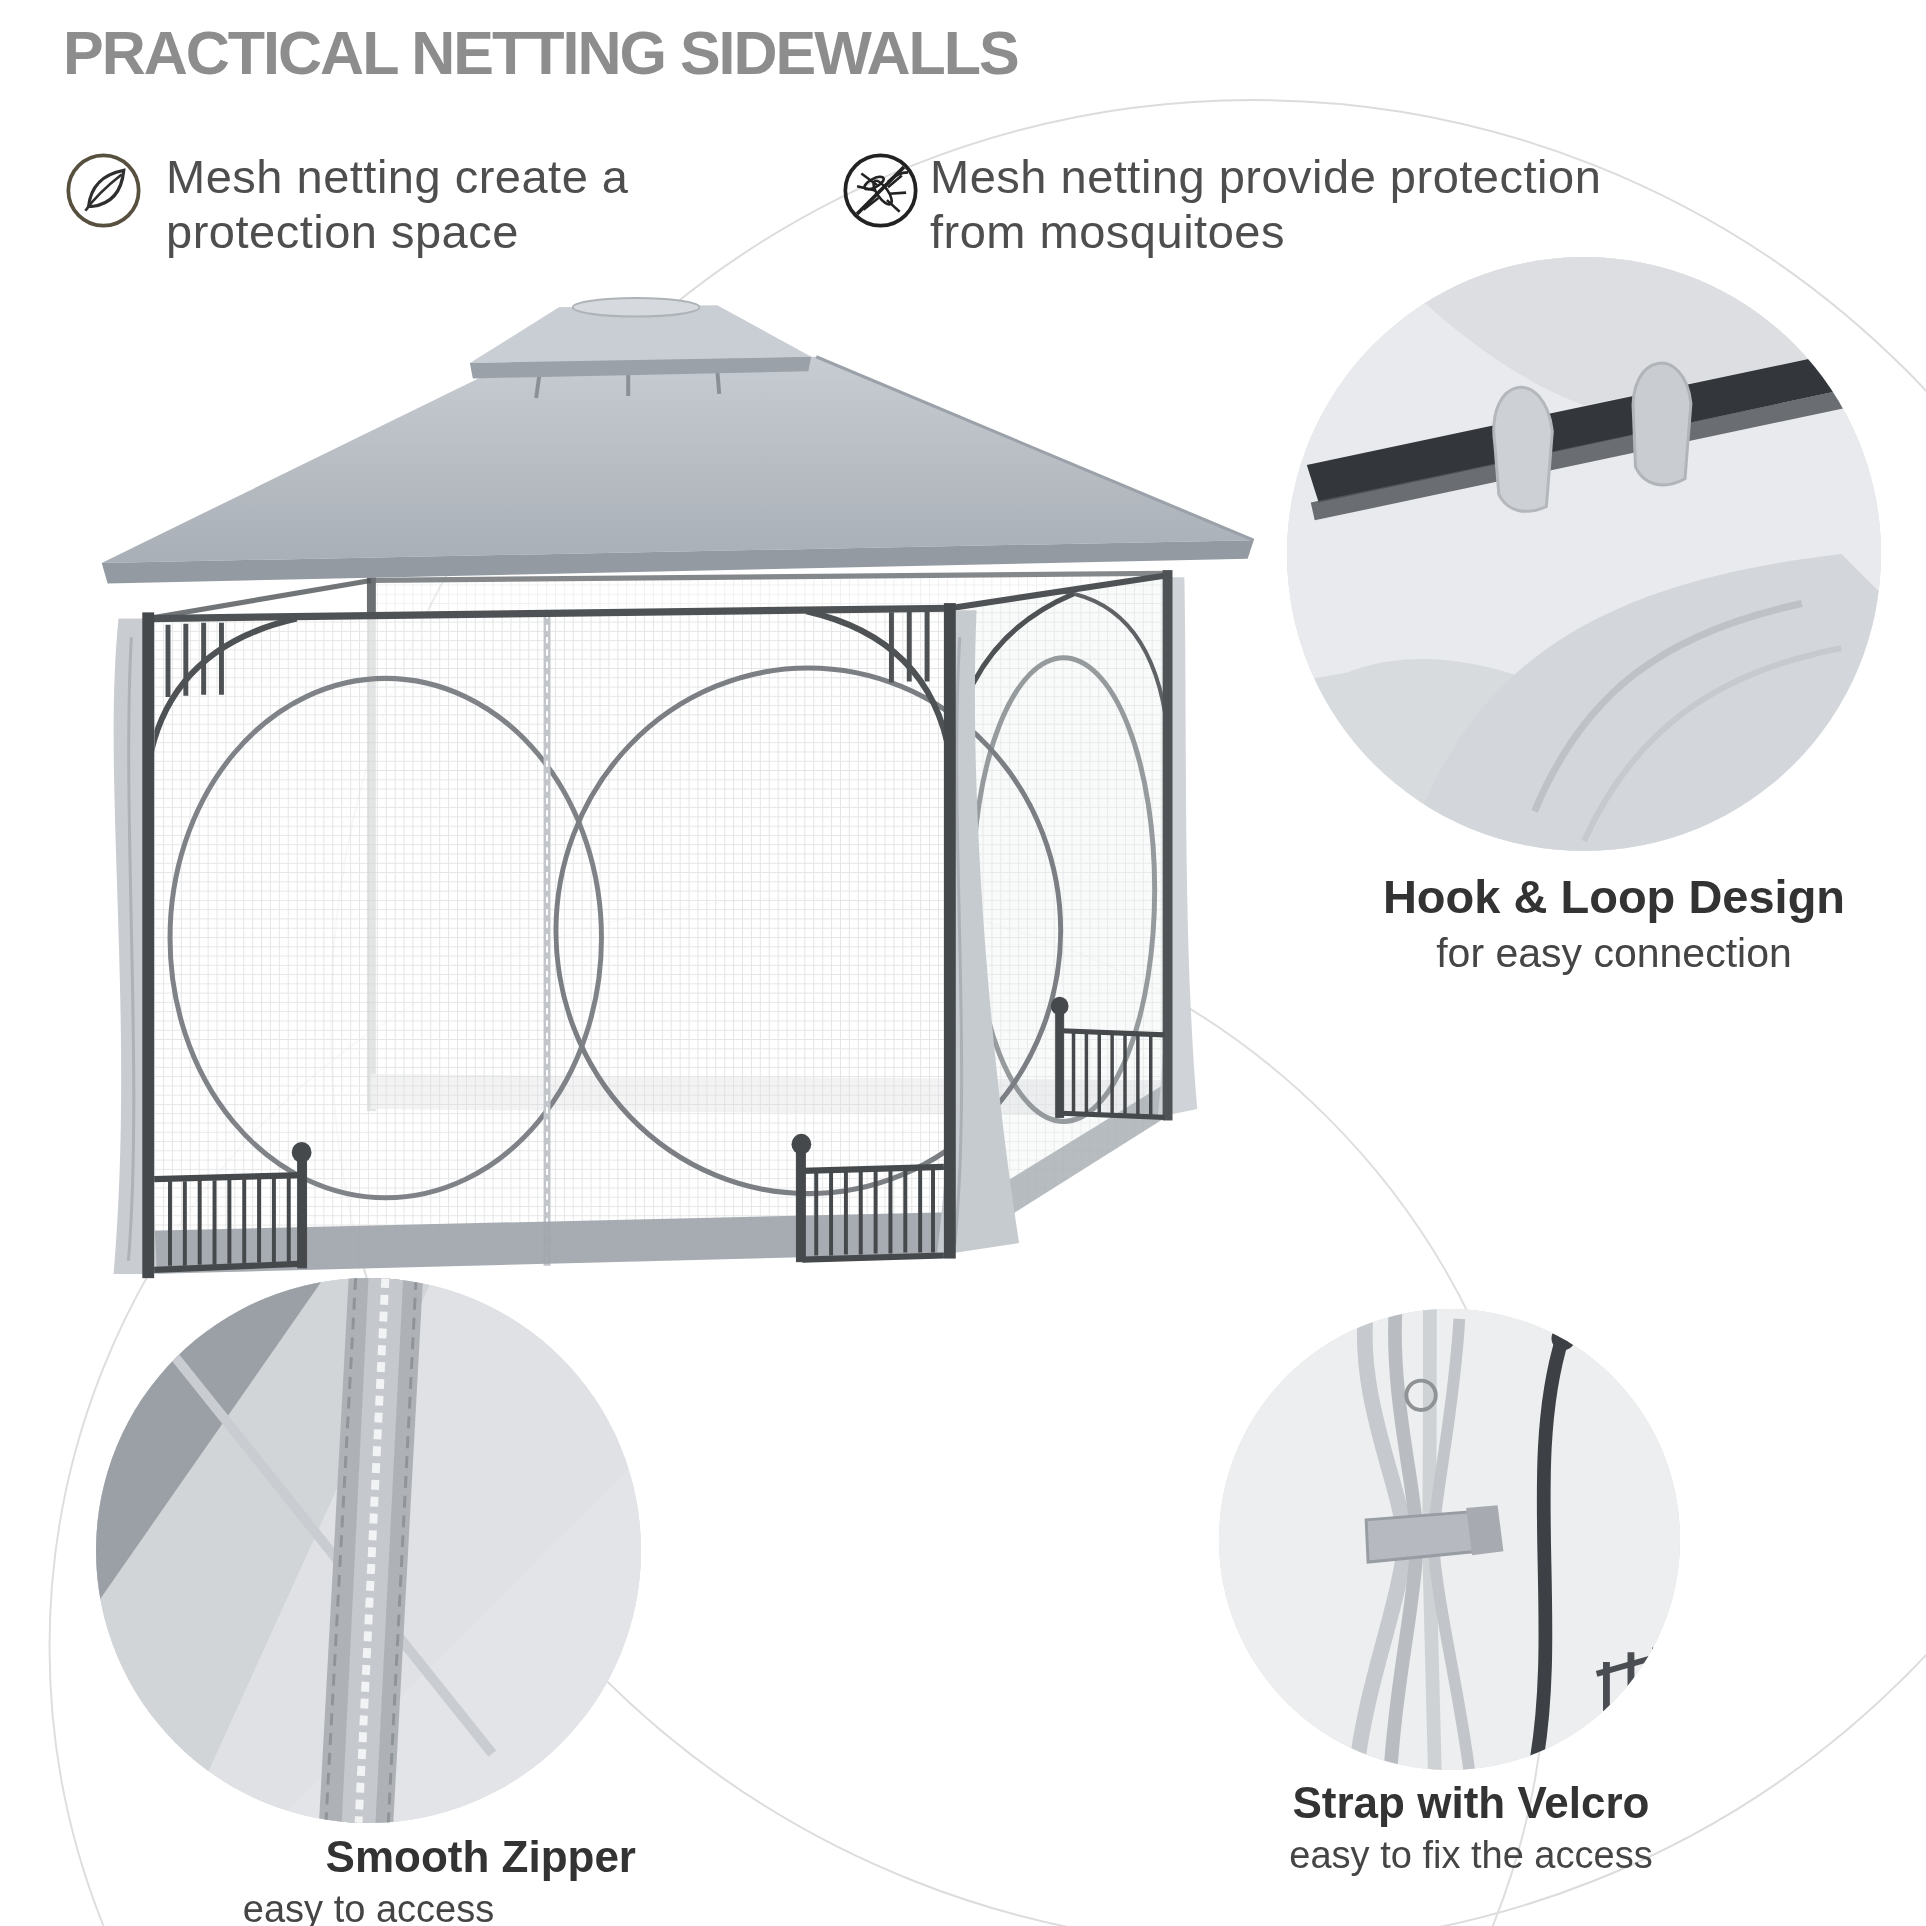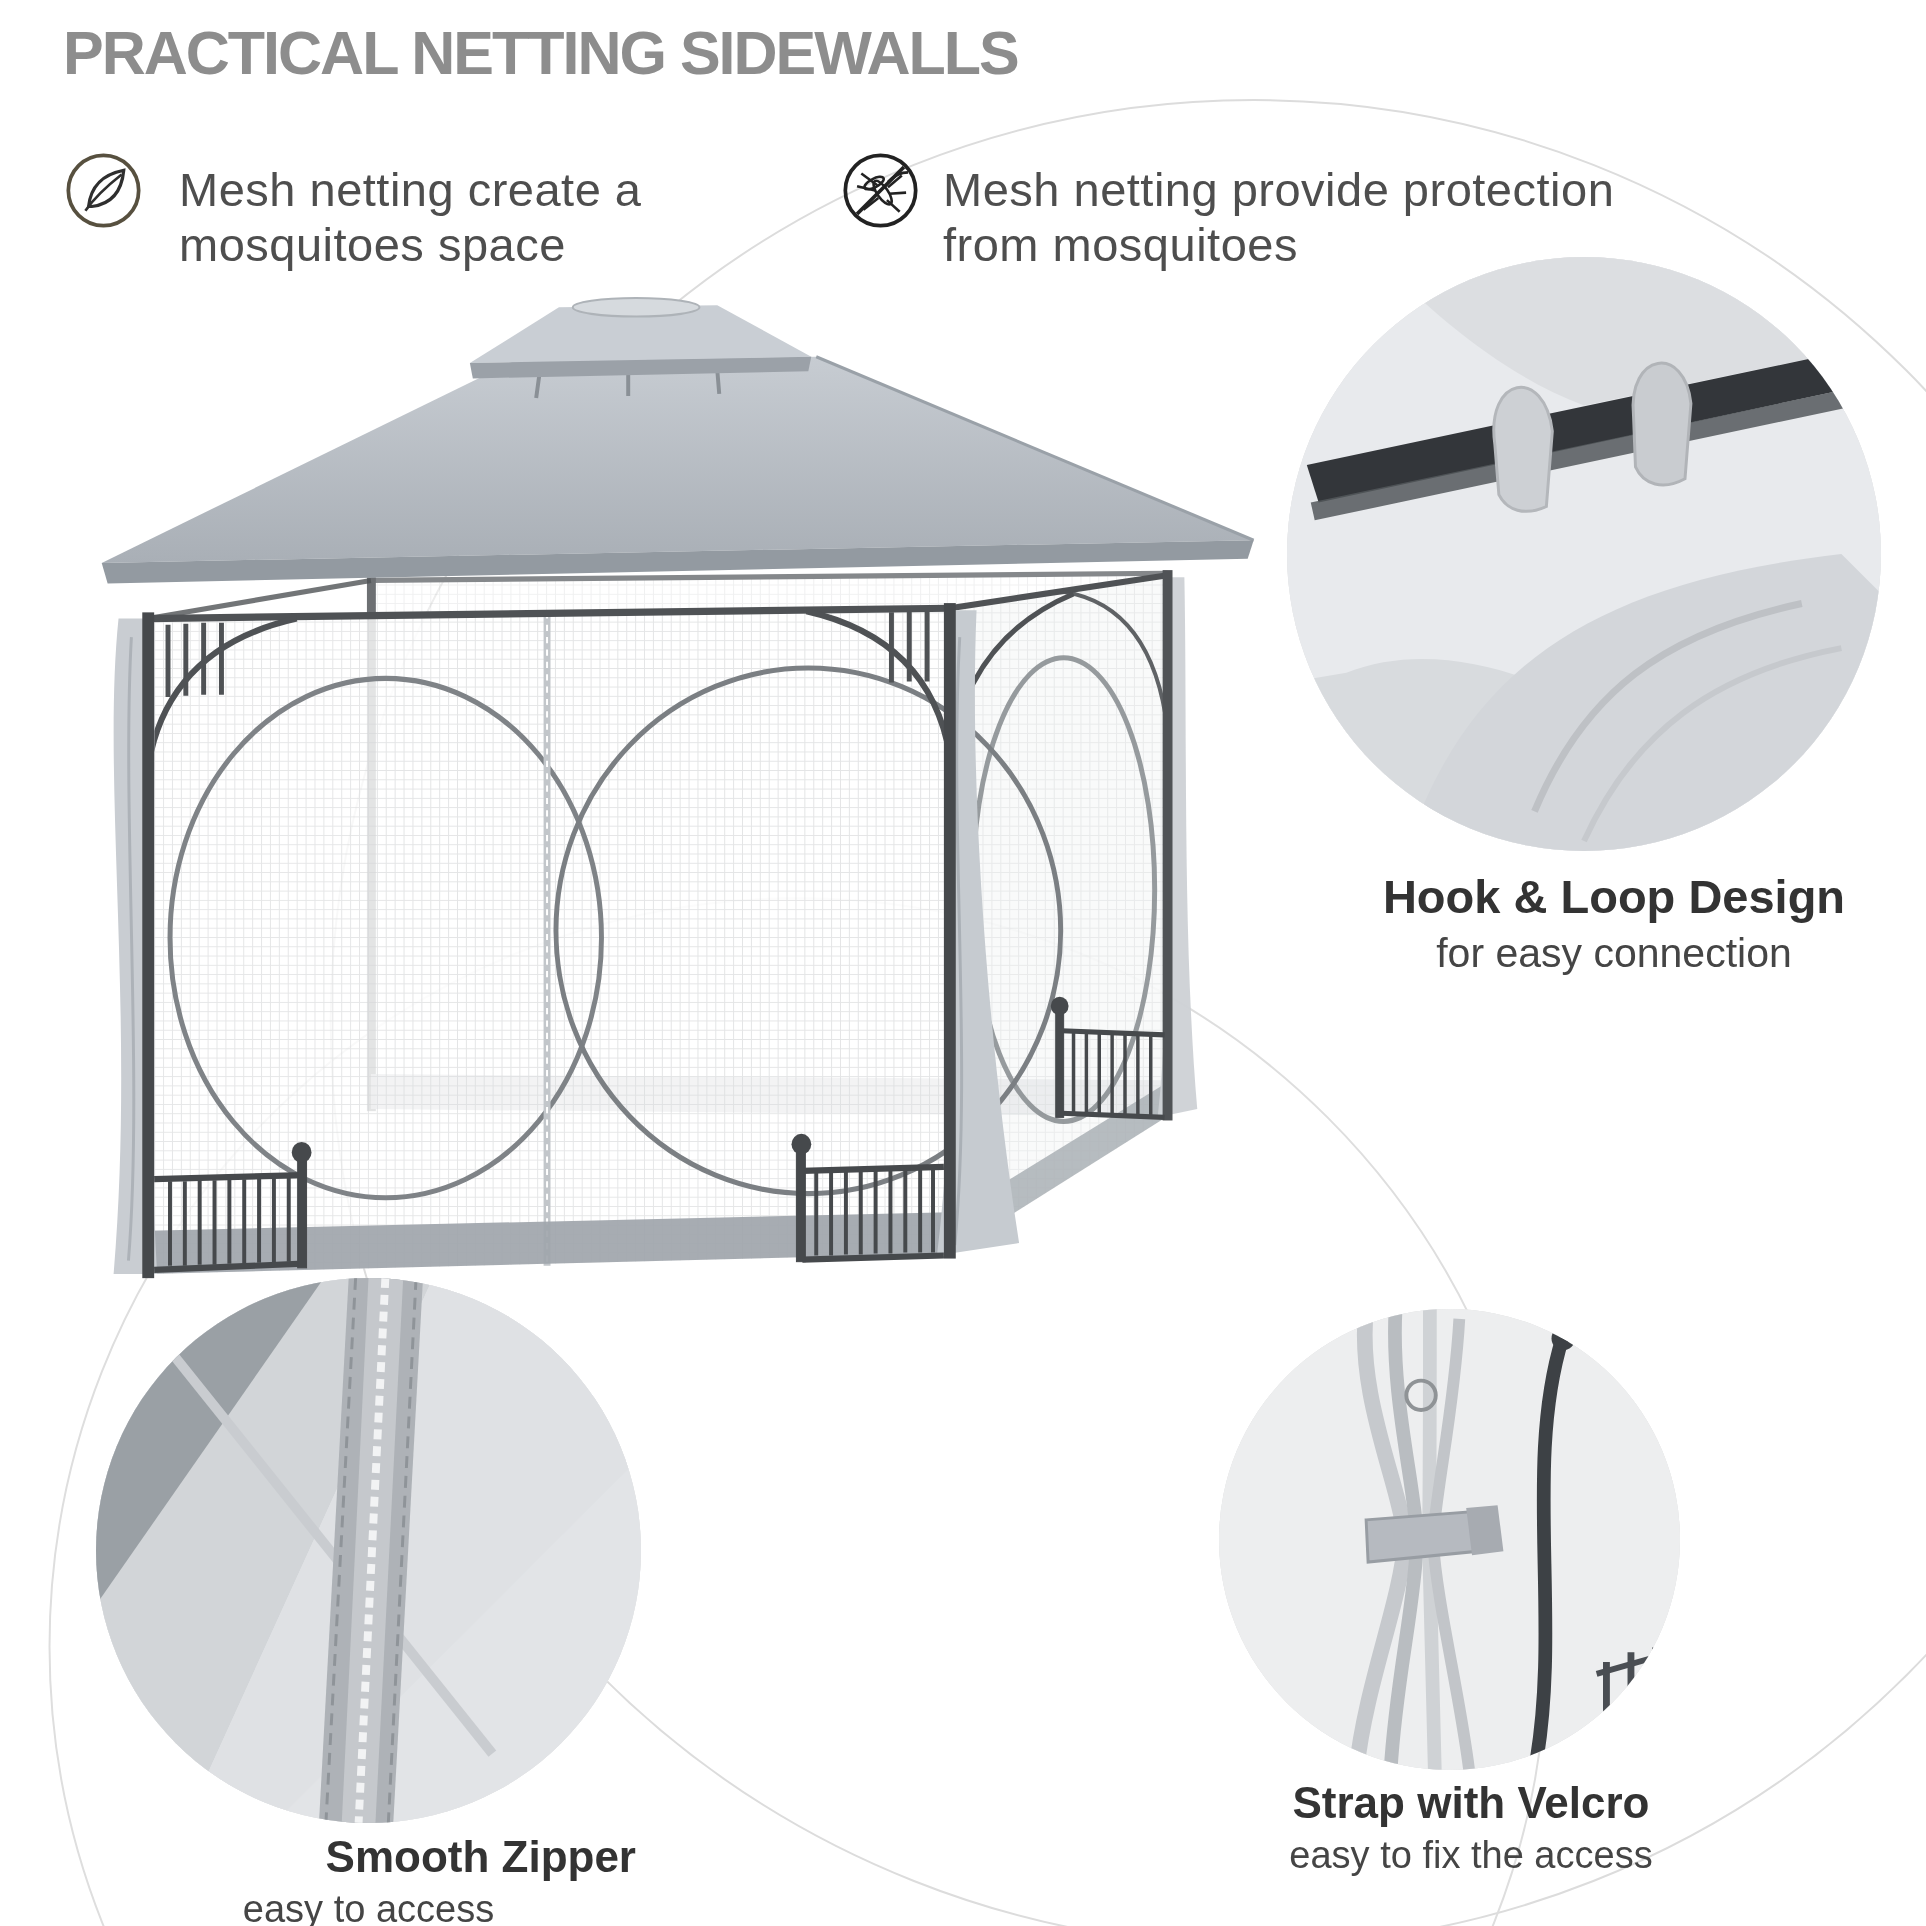--- a/index.html
+++ b/index.html
@@ -11,21 +11,21 @@
   .page-title{
     position:absolute;left:63px;top:18px;margin:0;
     font-size:61px;font-weight:bold;letter-spacing:-2px;color:#8d8d8d;white-space:nowrap;
   }
   .feature{position:absolute;display:flex;align-items:flex-start;gap:22px;}
   .feature-1{left:63px;top:150px;}
   .feature-2{left:840px;top:150px;gap:9px;}
   .feature .icon-wrap{width:81px;height:81px;flex:0 0 auto;}
   .feature .icon-wrap svg{width:81px;height:81px;display:block;}
   .feature-text{
-    margin:13px;font-size:47px;line-height:1.17;color:#4e4e4e;letter-spacing:0.5px;white-space:nowrap;
+    margin:0;font-size:47px;line-height:1.17;color:#4e4e4e;letter-spacing:0.5px;white-space:nowrap;
   }
   .gazebo{position:absolute;left:74px;top:297px;width:1242px;height:1010px;}
   .photo-circle{
     position:absolute;border-radius:50%;overflow:hidden;background:#e9eaec;
     box-shadow:0 0 0 1px #e3e3e3 inset;
   }
   .photo-circle svg{display:block;width:100%;height:100%;}
   .circle-hook{left:1287px;top:257px;width:594px;height:594px;}
   .circle-zipper{left:96px;top:1278px;width:545px;height:545px;}
   .circle-strap{left:1219px;top:1309px;width:461px;height:461px;}
@@ -57,21 +57,21 @@
   <div class="feature feature-1">
     <span class="icon-wrap">
       <svg viewBox="0 0 76 76">
         <circle cx="38" cy="38" r="33" fill="none" stroke="#57503f" stroke-width="3.5"></circle>
         <path d="M24 53 C 26 34 37 23 57 19 C 55 40 44 51 27 53 Z" fill="none" stroke="#2f2f2f" stroke-width="3"></path>
         <path d="M21 57 C 30 44 41 34 55 23" fill="none" stroke="#2f2f2f" stroke-width="2.5"></path>
       </svg>
     </span>
     <p class="feature-text">
       <span>Mesh netting create a</span><br>
-      <span>mosquitoes space</span>
+      <span>protection space</span>
     </p>
   </div>
 
   <div class="feature feature-2">
     <span class="icon-wrap">
       <svg viewBox="0 0 76 76">
         <circle cx="38" cy="38" r="33" fill="none" stroke="#222222" stroke-width="3.5"></circle>
         <g stroke="#222222" stroke-width="2.4" fill="none">
           <ellipse cx="40" cy="40" rx="5" ry="13" transform="rotate(-35 40 40)"></ellipse>
           <ellipse cx="32" cy="31" rx="10" ry="4" transform="rotate(-28 32 31)"></ellipse>

